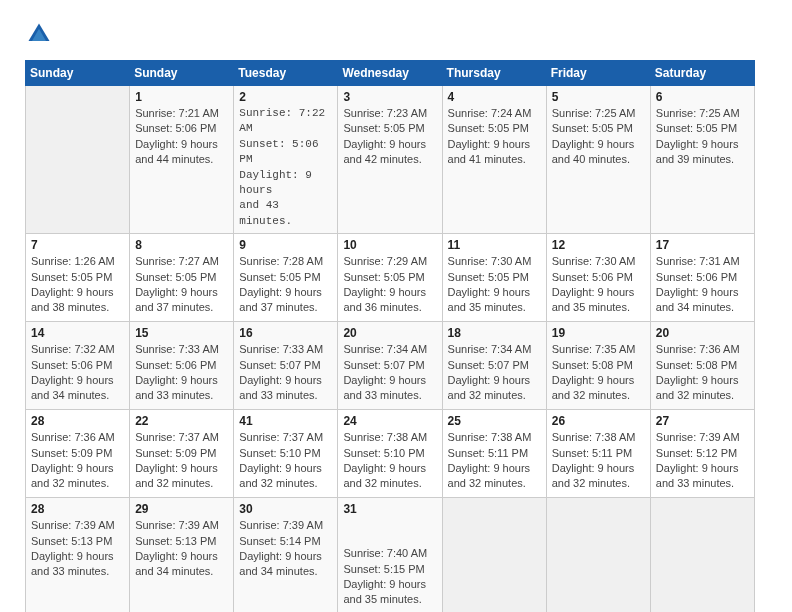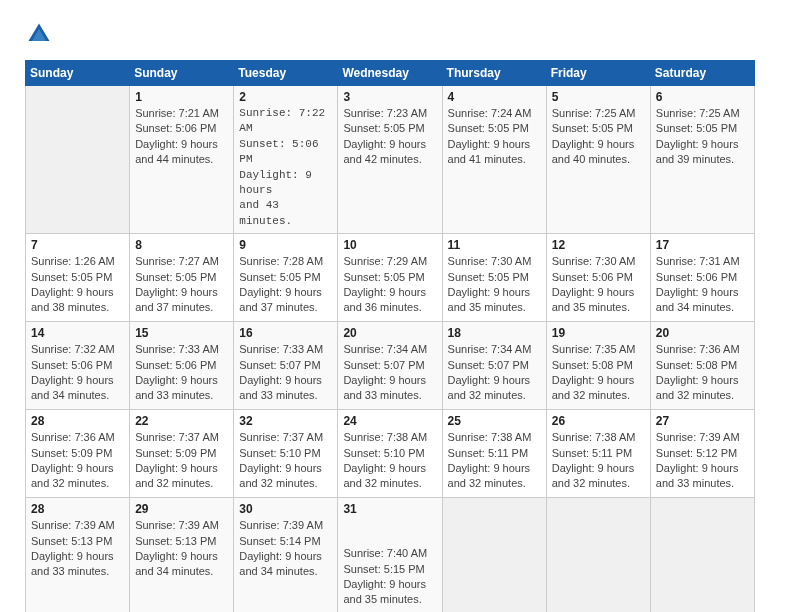--- a/index.html
+++ b/index.html
@@ -296,21 +296,21 @@
 and 32 minutes.</div>
           </td>
           <td>
             <span class="day-num">22</span>
             <div class="day-info" style="white-space: pre-line;">Sunrise: 7:37 AM
 Sunset: 5:09 PM
 Daylight: 9 hours
 and 32 minutes.</div>
           </td>
           <td>
-            <span class="day-num">32</span>
+            <span class="day-num">41</span>
             <div class="day-info" style="white-space: pre-line;">Sunrise: 7:37 AM
 Sunset: 5:10 PM
 Daylight: 9 hours
 and 32 minutes.</div>
           </td>
           <td>
             <span class="day-num">24</span>
             <div class="day-info" style="white-space: pre-line;">Sunrise: 7:38 AM
 Sunset: 5:10 PM
 Daylight: 9 hours

